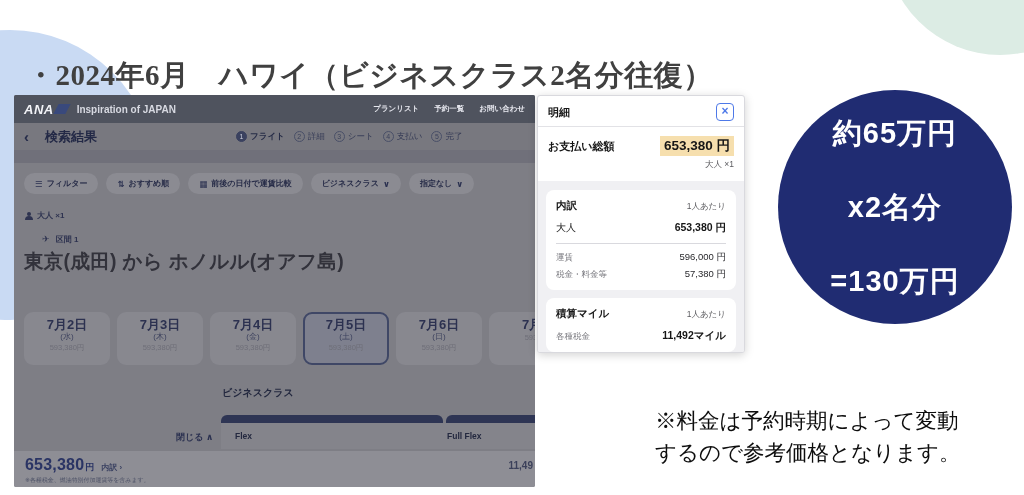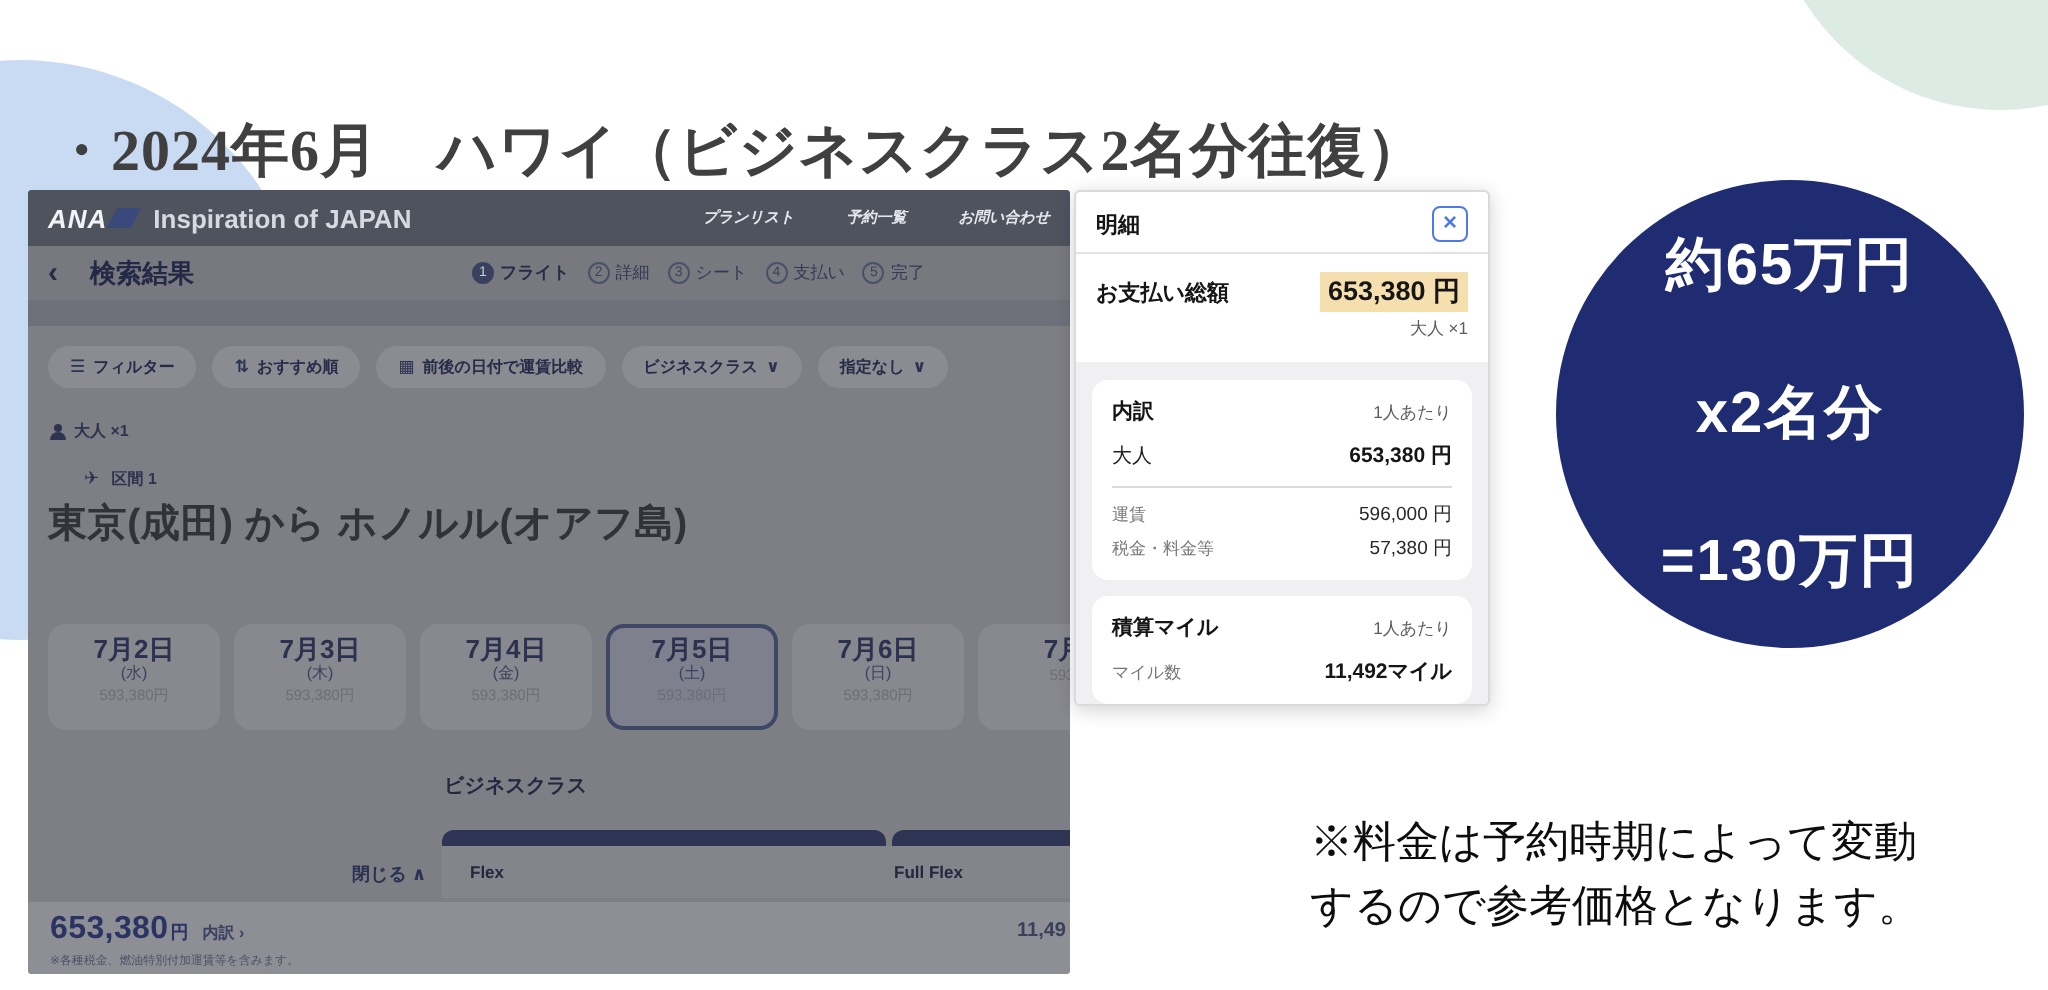--- a/index.html
+++ b/index.html
@@ -12,22 +12,22 @@
 
   
   .slide-title { position:absolute; left:26px; top:40px; z-index:2; font-family:"Liberation Serif","DejaVu Serif",serif; font-weight:700; font-size:29px; color:#404040; letter-spacing:.5px; white-space:nowrap;margin-top:16px; }
 
   
   .ana-shot { position:absolute; left:14px; top:95px; width:521px; height:392px; z-index:1; background:#7e7e85; overflow:hidden; border-radius:2px; }
   .ana-header { position:absolute; left:0; top:0; width:100%; height:28px; background:#4f535e; display:flex; align-items:center; padding:0 10px; }
   .ana-logo { display:flex; align-items:center; }
   .ana-logo-text { color:#f2f3f7; font-weight:700; font-style:italic; font-size:13px; letter-spacing:.5px; }
   .ana-logo-slash { width:12px; height:10px; background:#39497c; margin-left:2px; transform:skewX(-28deg); }
-  .ana-tagline { color:#d7d9e1; font-size:13px; margin-left:9px; font-weight:700; }
-  .ana-nav { margin-left:auto; display:flex; gap:26px;font-style:italic; }
+  .ana-tagline { color:#d7d9e1; font-size:10px; margin-left:9px; font-weight:700; }
+  .ana-nav { margin-left:auto; display:flex; gap:15px; }
   .ana-nav span { color:#e6e7ee; font-size:7.5px; font-weight:700; cursor:pointer; }
 
   .ana-subheader { position:absolute; left:0; top:28px; width:100%; height:27px; background:#78787f; display:flex; align-items:center; padding:0 10px; }
   .back-icon { color:#262c4a; font-size:15px; font-weight:700; margin-right:16px; line-height:1; }
   .result-title { color:#232946; font-size:13px; font-weight:700; }
   .steps { position:absolute; left:222px; top:0; height:27px; display:flex; align-items:center; gap:9px; }
   .step { display:flex; align-items:center; gap:3px; color:#343a55; font-size:8.5px; }
   .step-circle { display:inline-block; width:11px; height:11px; border-radius:50%; border:1px solid #4a5068; font-size:7px; line-height:10px; text-align:center; color:#3c425c; }
   .step.active .step-circle { background:#3a415f; border-color:#3a415f; color:#c9ccda; }
   .step.active .step-label { font-weight:700; color:#262c47; }
@@ -276,21 +276,21 @@
           <span class="dp-k2">税金・料金等</span>
           <span class="dp-v2">57,380 円</span>
         </div>
       </div>
       <div class="dp-card">
         <div class="dp-row">
           <span class="dp-h">積算マイル</span>
           <span class="dp-per">1人あたり</span>
         </div>
         <div class="dp-row mt8">
-          <span class="dp-k2">マイル数</span>
+          <span class="dp-k2">各種税金</span>
           <span class="dp-v">11,492マイル</span>
         </div>
       </div>
     </div>
   </div>
 
   <div class="price-circle">
     <span>約65万円</span>
     <span>x2名分</span>
     <span>=130万円</span>

